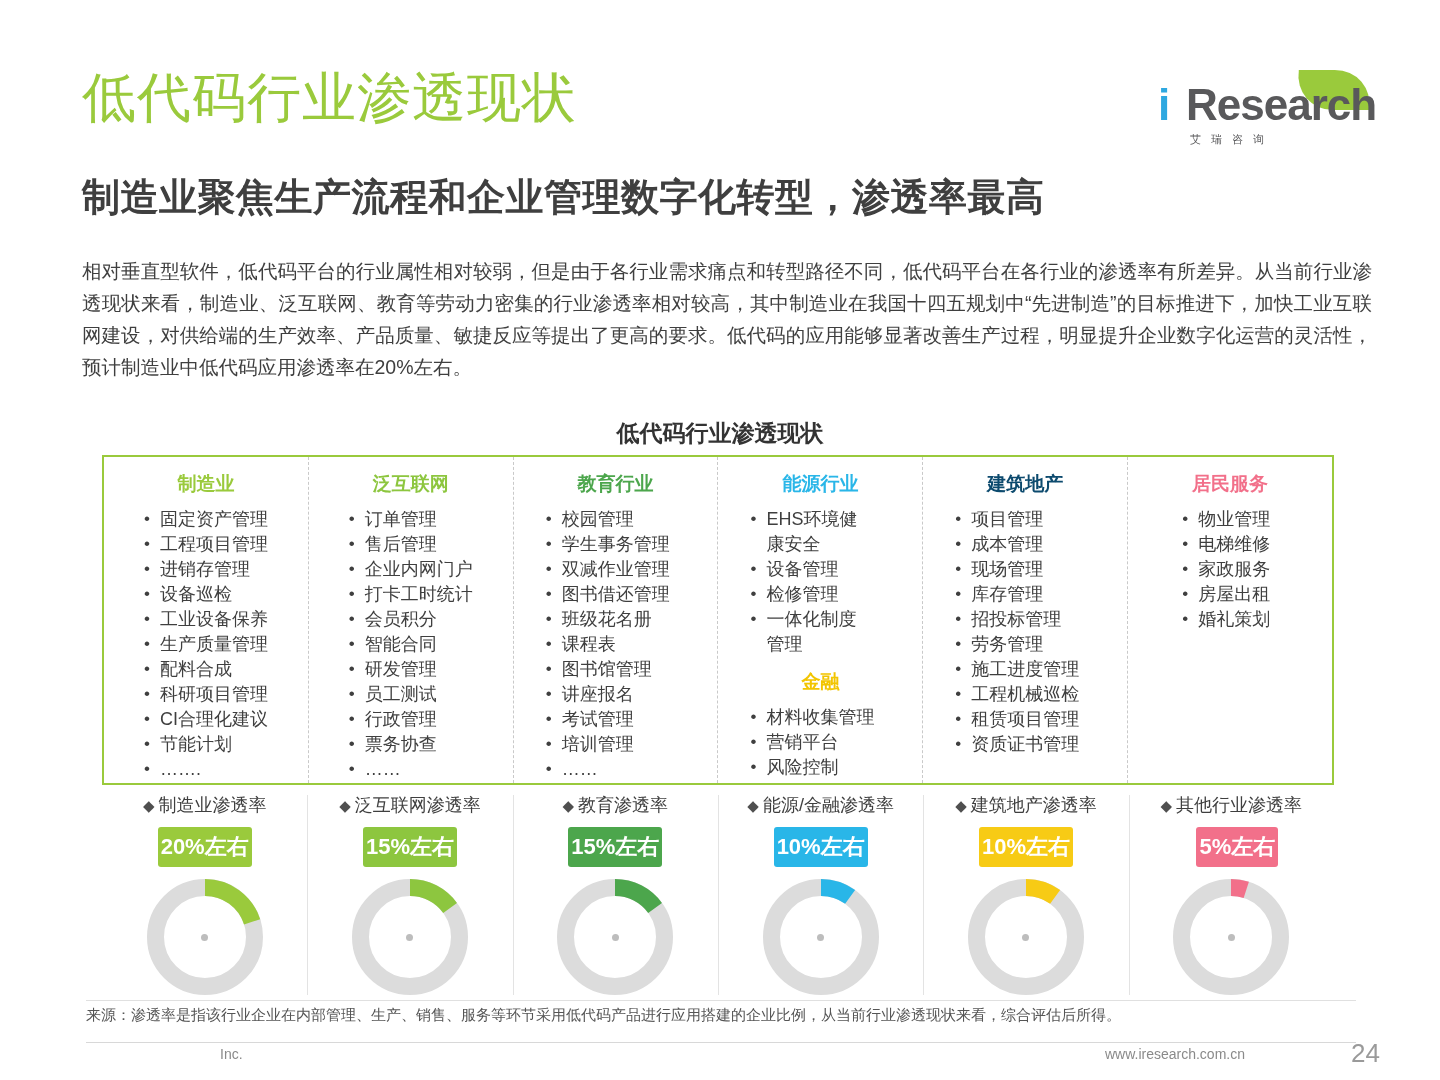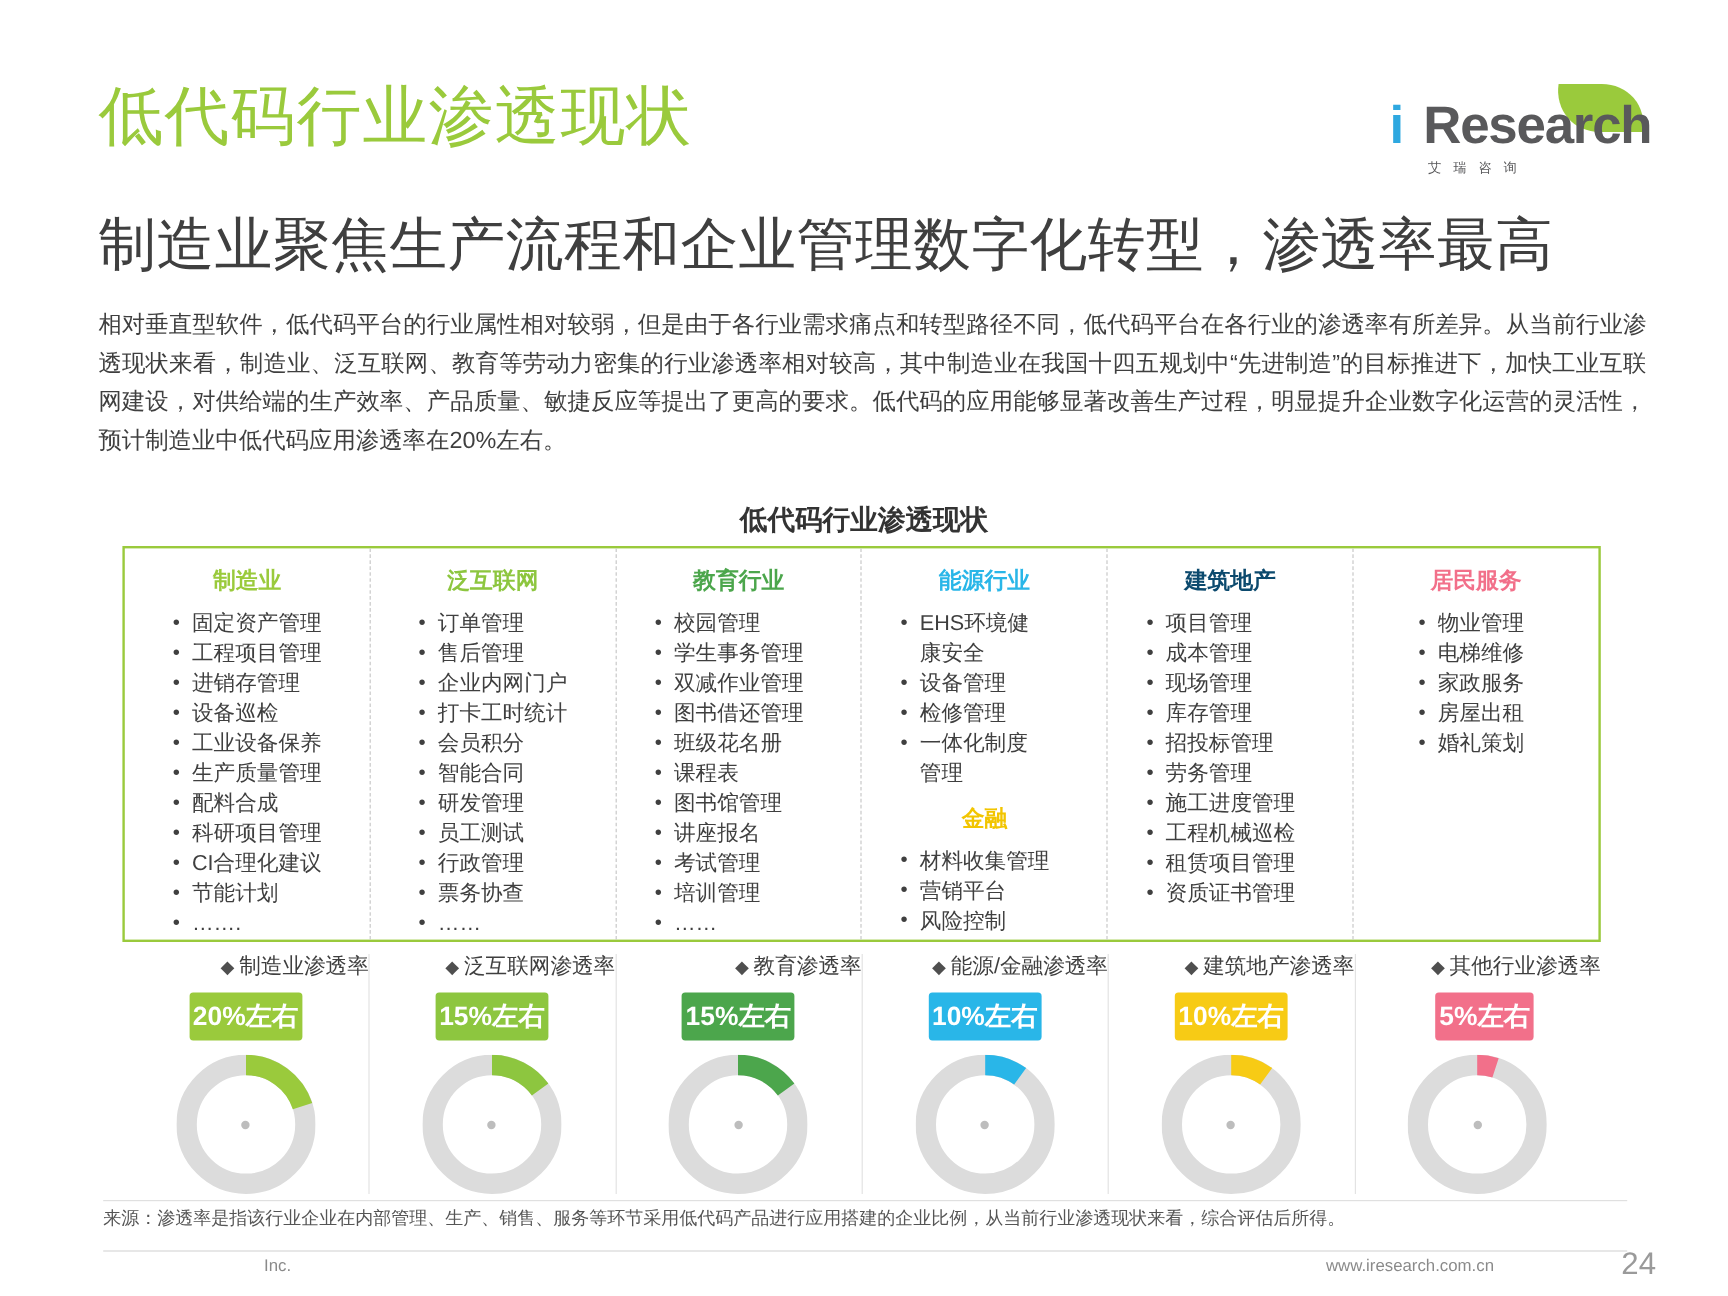--- a/index.html
+++ b/index.html
@@ -15,21 +15,21 @@
 
   
   .title{
     position:absolute;left:82px;top:68px;
     font-size:54px;line-height:1.1;
     color:#9ACA3C;font-weight:normal;
     letter-spacing:1px;
   }
   .subtitle{
     position:absolute;left:82px;top:172px;
-    font-size:48px;color:#3f3f3f;font-weight:normal;
+    font-size:38px;color:#3f3f3f;font-weight:bold;
     letter-spacing:0.5px;
   }
   .logo{
     position:absolute;right:70px;top:60px;width:220px;height:100px;
   }
   .logo .i{
     position:absolute;left:8px;top:20px;font-size:44px;color:#2ea8e0;font-weight:bold;
   }
   .logo .research{
     position:absolute;left:36px;top:20px;font-size:44px;color:#59595b;font-weight:bold;letter-spacing:-1px;
@@ -93,21 +93,21 @@
   
   .rates{
     position:absolute;left:102px;top:793px;width:1232px;height:220px;
     display:flex;
   }
   .rate{flex:1;position:relative;text-align:center;}
   .rate + .rate:before{
     content:"";position:absolute;left:0;top:2px;width:1px;height:200px;background:#e3e3e3;
   }
   .rate-label{
-    font-size:18px;color:#3f3f3f;white-space:nowrap;text-align:right;
+    font-size:18px;color:#3f3f3f;white-space:nowrap;
   }
   .rate-label .dia{color:#4f4f4f;font-size:15px;margin-right:4px;}
   .rate-pill{
     display:inline-block;margin-top:10px;
     padding:5px 3px;border-radius:3px;
     font-size:22px;font-weight:bold;color:#ffffff;
   }
   .donut-wrap{margin-top:12px;display:flex;justify-content:center;}
   .donut{width:116px;height:116px;position:relative;}
   .donut .center-dot{

